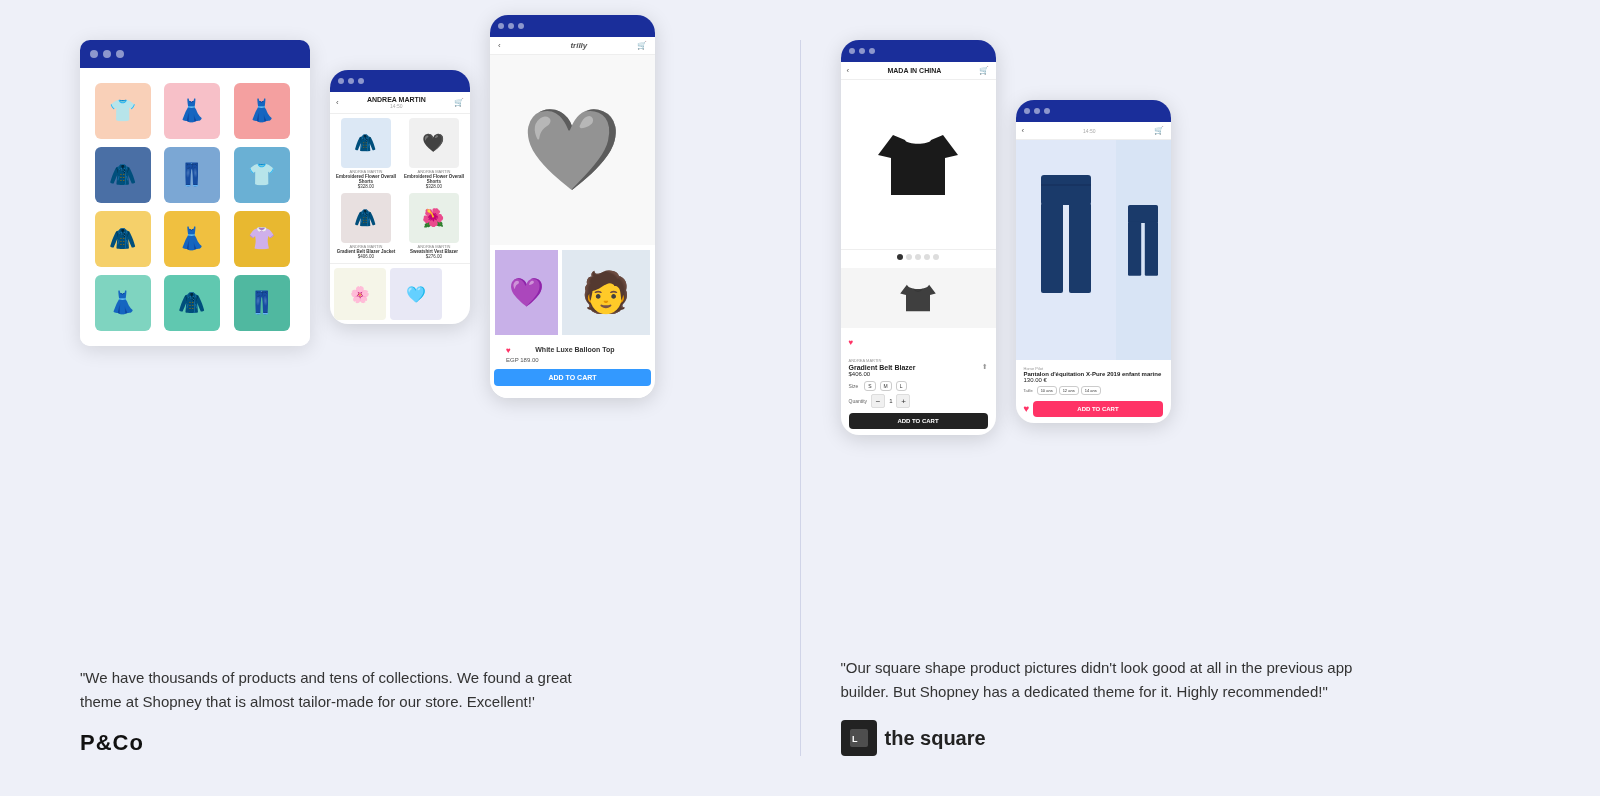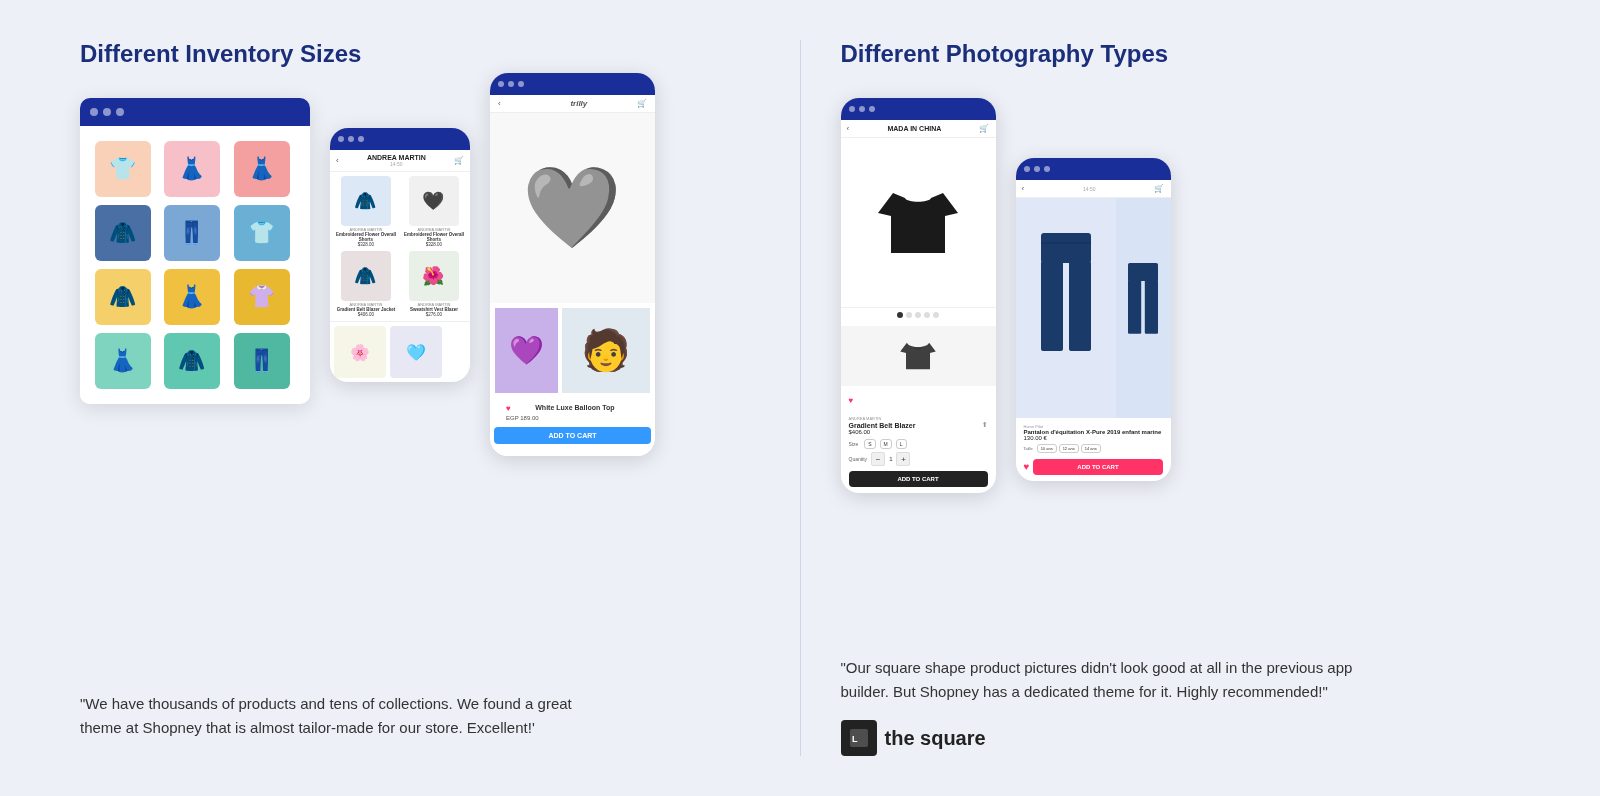--- a/index.html
+++ b/index.html
@@ -405,21 +405,20 @@
       color: #ff3366;
       font-size: 8px;
     }
   </style>
 </head>
 <body>
 
 <div class="page-wrapper">
 
   <div class="section">
-    <h2 class="section-title">Different Inventory Sizes</h2>
 
     <div class="mockups-row">
 
       <div class="browser-mockup left-browser">
         <div class="browser-bar">
           <div class="browser-dot"></div>
           <div class="browser-dot"></div>
           <div class="browser-dot"></div>
         </div>
         <div class="browser-content">
@@ -527,27 +526,29 @@
           </div>
           <div style="font-size:6px;color:#555;padding:0 8px;">EGP 189.00</div>
         </div>
         <div class="trilly-add-btn">ADD TO CART</div>
         <div style="height:8px;background:white;"></div>
       </div>
     </div>
 
     <div class="quote-section">
       <p class="quote-text">"We have thousands of products and tens of collections. We found a great theme at Shopney that is almost tailor-made for our store. Excellent!'</p>
+      <div class="brand-logo">
+        <span class="pco-logo">P&amp;Co</span>
+      </div>
     </div>
   </div>
 
   <div class="vertical-divider"></div>
 
   <div class="section">
-    <h2 class="section-title">Different Photography Types</h2>
 
     <div class="mockups-row">
 
       <div class="phone-mockup right-phone-1" style="width:155px;">
         <div class="phone-bar">
           <div class="phone-bar-dot"></div>
           <div class="phone-bar-dot"></div>
           <div class="phone-bar-dot"></div>
         </div>
 

